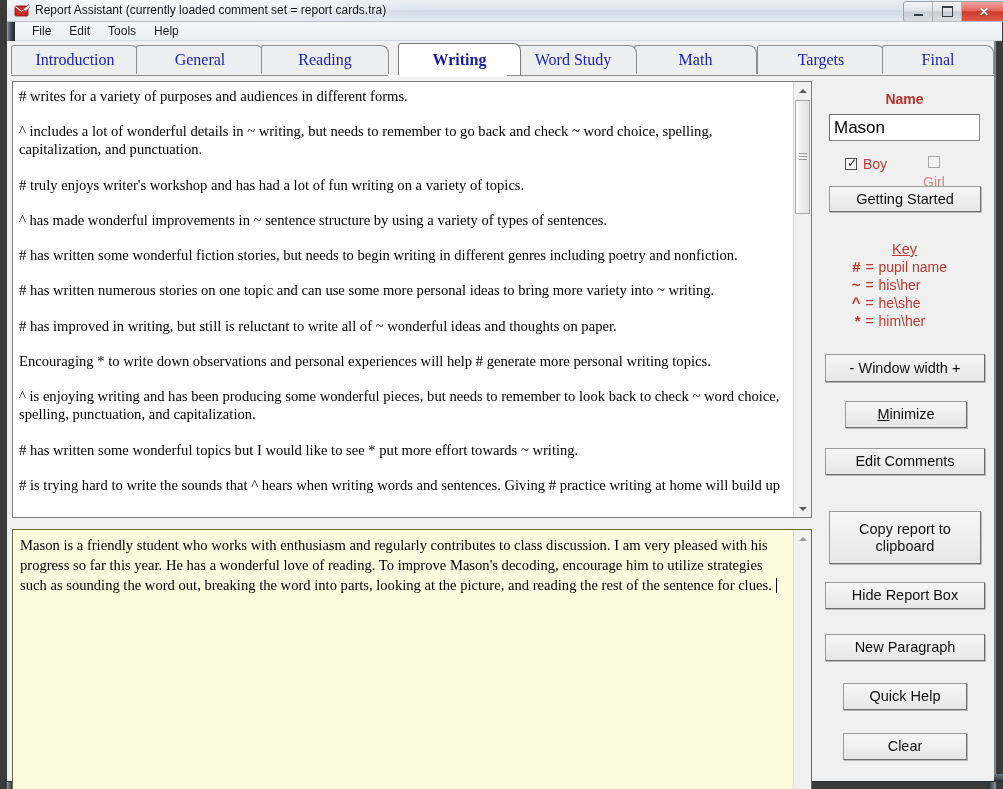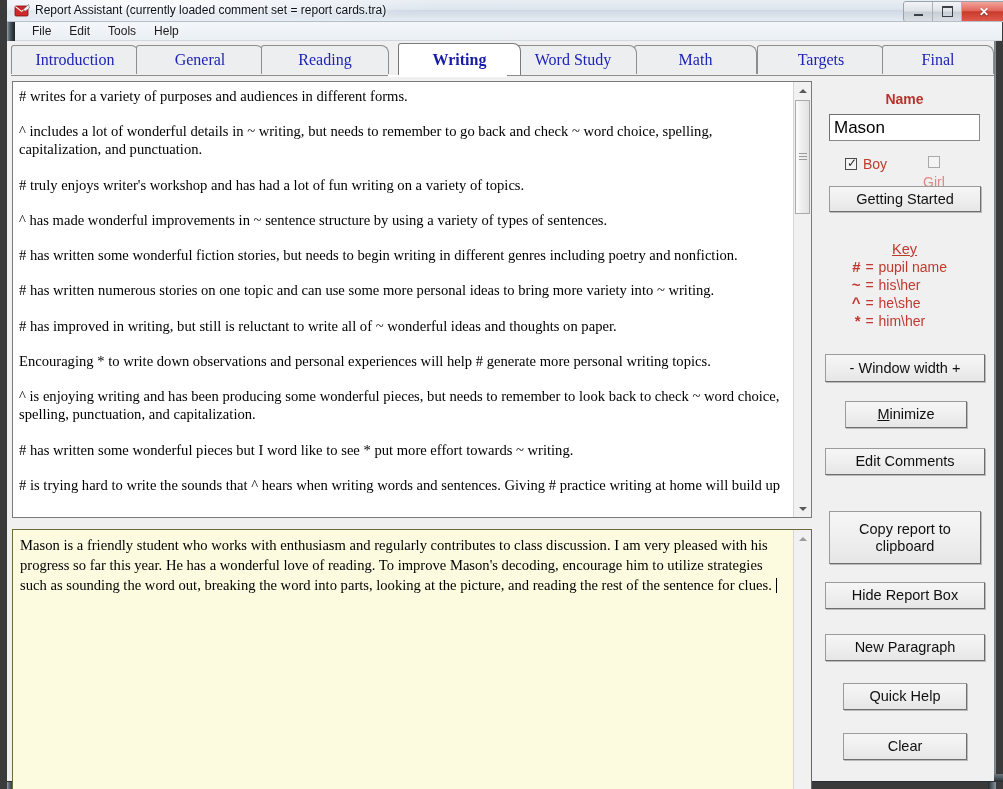--- a/index.html
+++ b/index.html
@@ -466,21 +466,21 @@
       <div class="comment-scrollwrap">
         <p class="comment-line"># writes for a variety of purposes and audiences in different forms.</p>
         <p class="comment-line">^ includes a lot of wonderful details in ~ writing, but needs to remember to go back and check ~ word choice, spelling, capitalization, and punctuation.</p>
         <p class="comment-line"># truly enjoys writer's workshop and has had a lot of fun writing on a variety of topics.</p>
         <p class="comment-line">^ has made wonderful improvements in ~ sentence structure by using a variety of types of sentences.</p>
         <p class="comment-line"># has written some wonderful fiction stories, but needs to begin writing in different genres including poetry and nonfiction.</p>
         <p class="comment-line"># has written numerous stories on one topic and can use some more personal ideas to bring more variety into ~ writing.</p>
         <p class="comment-line"># has improved in writing, but still is reluctant to write all of ~ wonderful ideas and thoughts on paper.</p>
         <p class="comment-line">Encouraging * to write down observations and personal experiences will help # generate more personal writing topics.</p>
         <p class="comment-line">^ is enjoying writing and has been producing some wonderful pieces, but needs to remember to look back to check ~ word choice, spelling, punctuation, and capitalization.</p>
-        <p class="comment-line"># has written some wonderful pieces but I word like to see * put more effort towards ~ writing.</p>
+        <p class="comment-line"># has written some wonderful topics but I would like to see * put more effort towards ~ writing.</p>
         <p class="comment-line"># is trying hard to write the sounds that ^  hears when writing words and sentences. Giving # practice writing at home will build up</p>
       </div>
 
       <div class="vscroll" style="height:435px;">
         <div class="sb-arrow up">
           <div class="arrow-up"></div>
         </div>
         <div class="sb-thumb" style="top:18px; height:114px;">
           <div class="sb-grip">
               <i></i>

